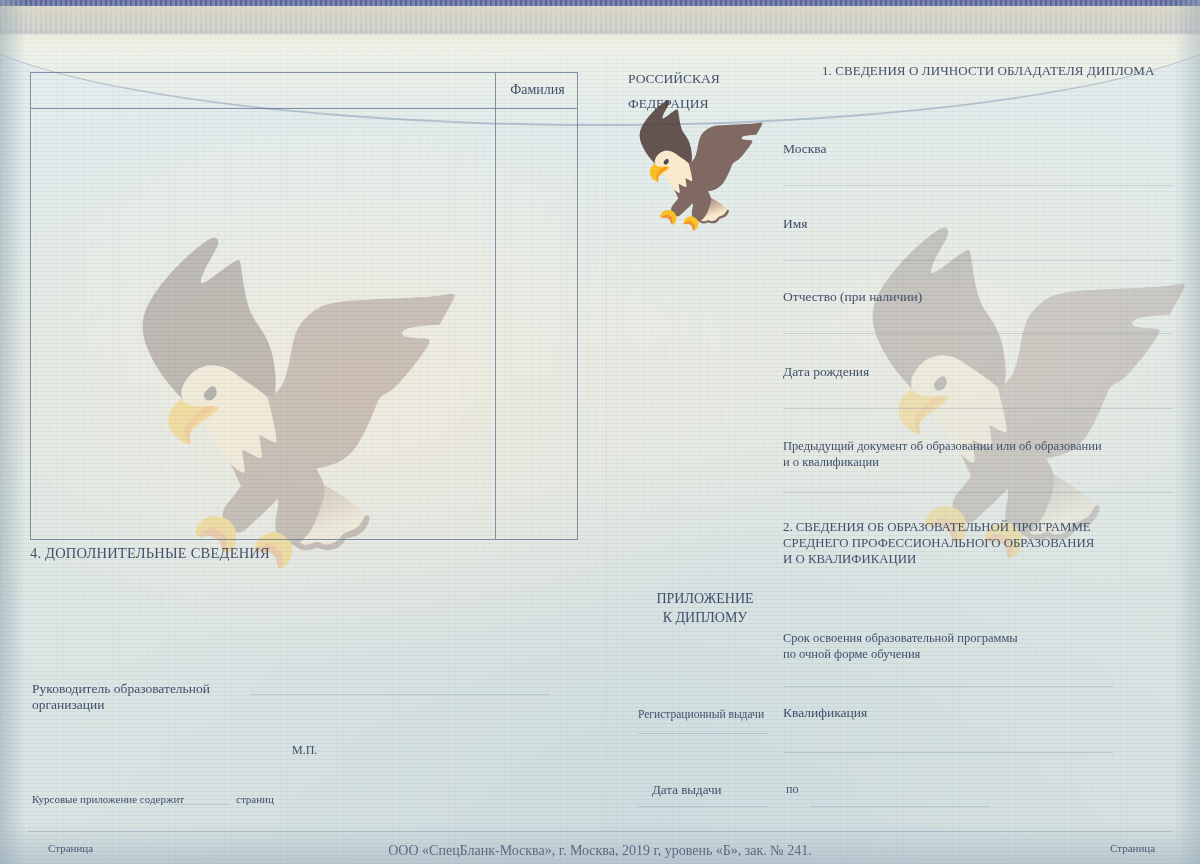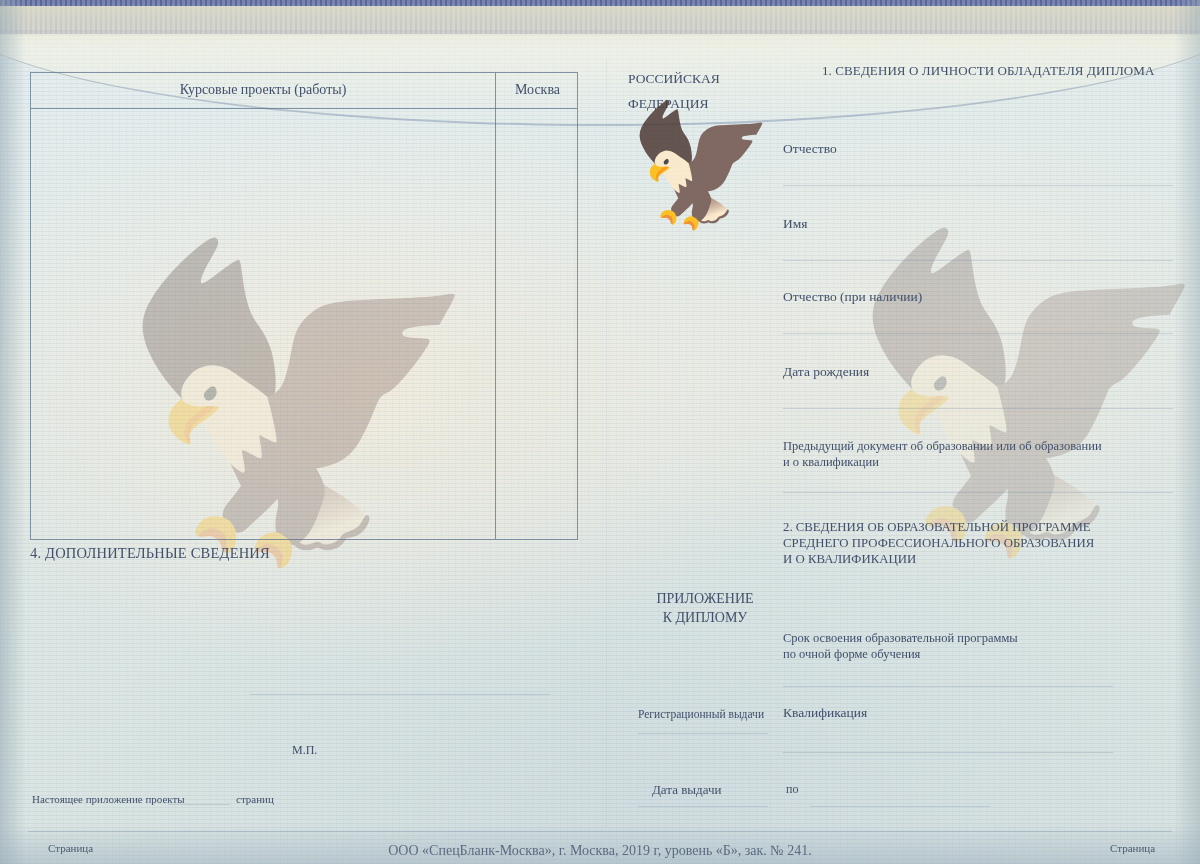--- a/index.html
+++ b/index.html
@@ -235,48 +235,49 @@
   <div class="edge-bottom"></div>
 
   <div class="wm wm-left">🦅</div>
   <div class="wm wm-right">🦅</div>
 
   <div class="sep-vertical"></div>
 
   <div class="tbl">
     <div class="tbl-head"></div>
     <div class="tbl-vline"></div>
-    <div class="tbl-h1">Курсовые проекты (работы)</div>
-    <div class="tbl-h2">Москва</div>
+    <div class="tbl-h2">Фамилия</div>
   </div>
 
   <div class="t" style="left:30px; top:545px; font-size:14.5px; letter-spacing:.2px;">4. ДОПОЛНИТЕЛЬНЫЕ СВЕДЕНИЯ</div>
 
+  <div class="t" style="left:32px; top:681px; font-size:13.5px; line-height:16px;">Руководитель образовательной
+организации</div>
   <div class="fill-line" style="left:250px; top:694px; width:300px;"></div>
 
   <div class="t" style="left:292px; top:743px; font-size:12px;">М.П.</div>
 
-  <div class="t" style="left:32px; top:793px; font-size:11px;">Настоящее приложение проекты</div>
+  <div class="t" style="left:32px; top:793px; font-size:11px;">Курсовые приложение содержит</div>
   <div class="fill-line" style="left:168px; top:804px; width:62px;"></div>
   <div class="t" style="left:236px; top:793px; font-size:11px;">страниц</div>
 
   <div class="footer-line"></div>
 
   <div class="t" style="left:48px; top:842px; font-size:11px; color:#4a5b74;">Страница</div>
 
   <div class="t" style="left:0; top:843px; width:1200px; text-align:center; font-size:14px; color:#5b6a80;">ООО «СпецБланк-Москва», г. Москва, 2019 г, уровень «Б», зак. № 241.</div>
 
   <div class="t" style="left:628px; top:66px; width:150px; font-size:13.5px; line-height:25px; color:#41506b;">РОССИЙСКАЯ
 ФЕДЕРАЦИЯ</div>
 
   <div class="coat">🦅</div>
 
   <div class="t" style="left:782px; top:63px; width:400px; font-size:13px; letter-spacing:.1px;margin-left:40px;">1. СВЕДЕНИЯ О ЛИЧНОСТИ ОБЛАДАТЕЛЯ ДИПЛОМА</div>
 
-  <div class="t" style="left:783px; top:141px; font-size:13.5px;">Отчество</div>
+  <div class="t" style="left:783px; top:141px; font-size:13.5px;">Москва</div>
   <div class="fill-line" style="left:783px; top:185px; width:390px;"></div>
 
   <div class="t" style="left:783px; top:216px; font-size:13.5px;text-align:right;">Имя</div>
   <div class="fill-line" style="left:783px; top:260px; width:390px;"></div>
 
   <div class="t" style="left:783px; top:289px; font-size:13.5px;">Отчество  (при наличии)</div>
   <div class="fill-line" style="left:783px; top:333px; width:390px;"></div>
 
   <div class="t" style="left:783px; top:364px; font-size:13.5px;">Дата рождения</div>
   <div class="fill-line" style="left:783px; top:408px; width:390px;"></div>

